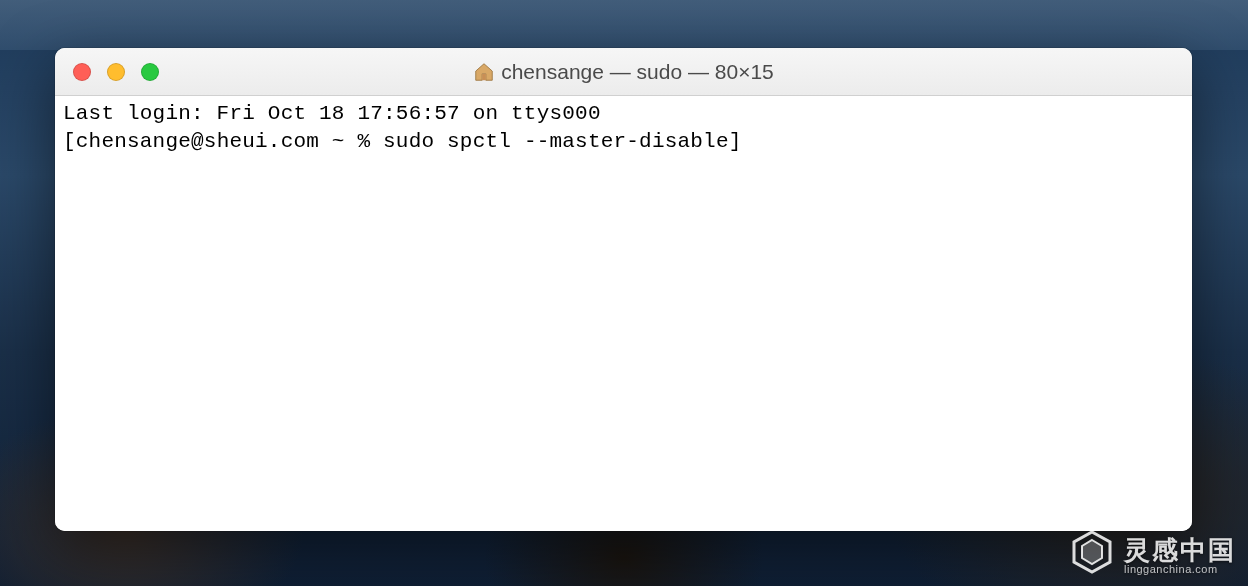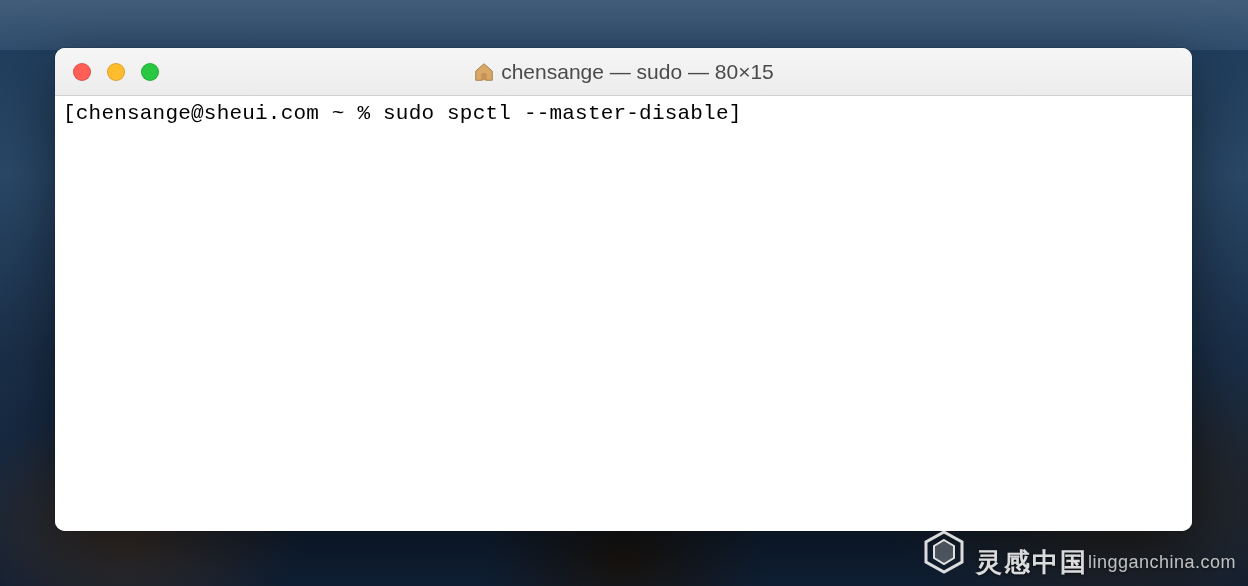--- a/index.html
+++ b/index.html
@@ -119,31 +119,30 @@
       gap: 8px;
       color: rgba(255,255,255,0.85);
       text-shadow: 0 1px 3px rgba(0,0,0,0.6);
     }
     .watermark-logo {
       width: 48px;
       height: 48px;
     }
     .watermark-text {
       display: flex;
-      flex-direction: row;
+      flex-direction: column;
       line-height: 1.05;
-      align-items: center;
     }
     .watermark-cn {
       font-size: 26px;
       font-weight: 600;
       letter-spacing: 2px;
     }
     .watermark-en {
-      font-size: 18px;
+      font-size: 11px;
       opacity: 0.85;
       letter-spacing: 0.5px;
     }
   </style>
 </head>
 <body>
 
 <div class="bg-layer"></div>
 <div class="bg-sky"></div>
 
@@ -158,21 +157,21 @@
       <span class="home-icon">
         <svg viewBox="0 0 24 24" width="22" height="22">
           <path d="M3 11 L12 3 L21 11 L21 21 L14 21 L14 14 L10 14 L10 21 L3 21 Z" fill="#d9a866" stroke="#9f7a45" stroke-width="1"></path>
           <rect x="10" y="14" width="4" height="7" fill="#c98f54"></rect>
         </svg>
       </span>
       <span>chensange — sudo — 80×15</span>
     </div>
   </div>
 
-  <div class="terminal-body"><span class="term-line bracket-line"><span><span>[</span><span>chensange@sheui.com ~ % </span><span>sudo spctl --master-disable</span></span><span>]</span></span></div>
+  <div class="terminal-body"><span class="term-line">Last login: Fri Oct 18 17:56:57 on ttys000</span><span class="term-line bracket-line"><span><span>[</span><span>chensange@sheui.com ~ % </span><span>sudo spctl --master-disable</span></span><span>]</span></span></div>
 </div>
 
 <div class="watermark">
   <span class="watermark-logo">
     <svg viewBox="0 0 48 48" width="48" height="48">
       <polygon points="24,4 42,14 42,34 24,44 6,34 6,14" fill="none" stroke="rgba(255,255,255,0.85)" stroke-width="3"></polygon>
       <polygon points="24,12 34,18 34,30 24,36 14,30 14,18" fill="rgba(255,255,255,0.25)" stroke="rgba(255,255,255,0.85)" stroke-width="2"></polygon>
     </svg>
   </span>
   <span class="watermark-text">

